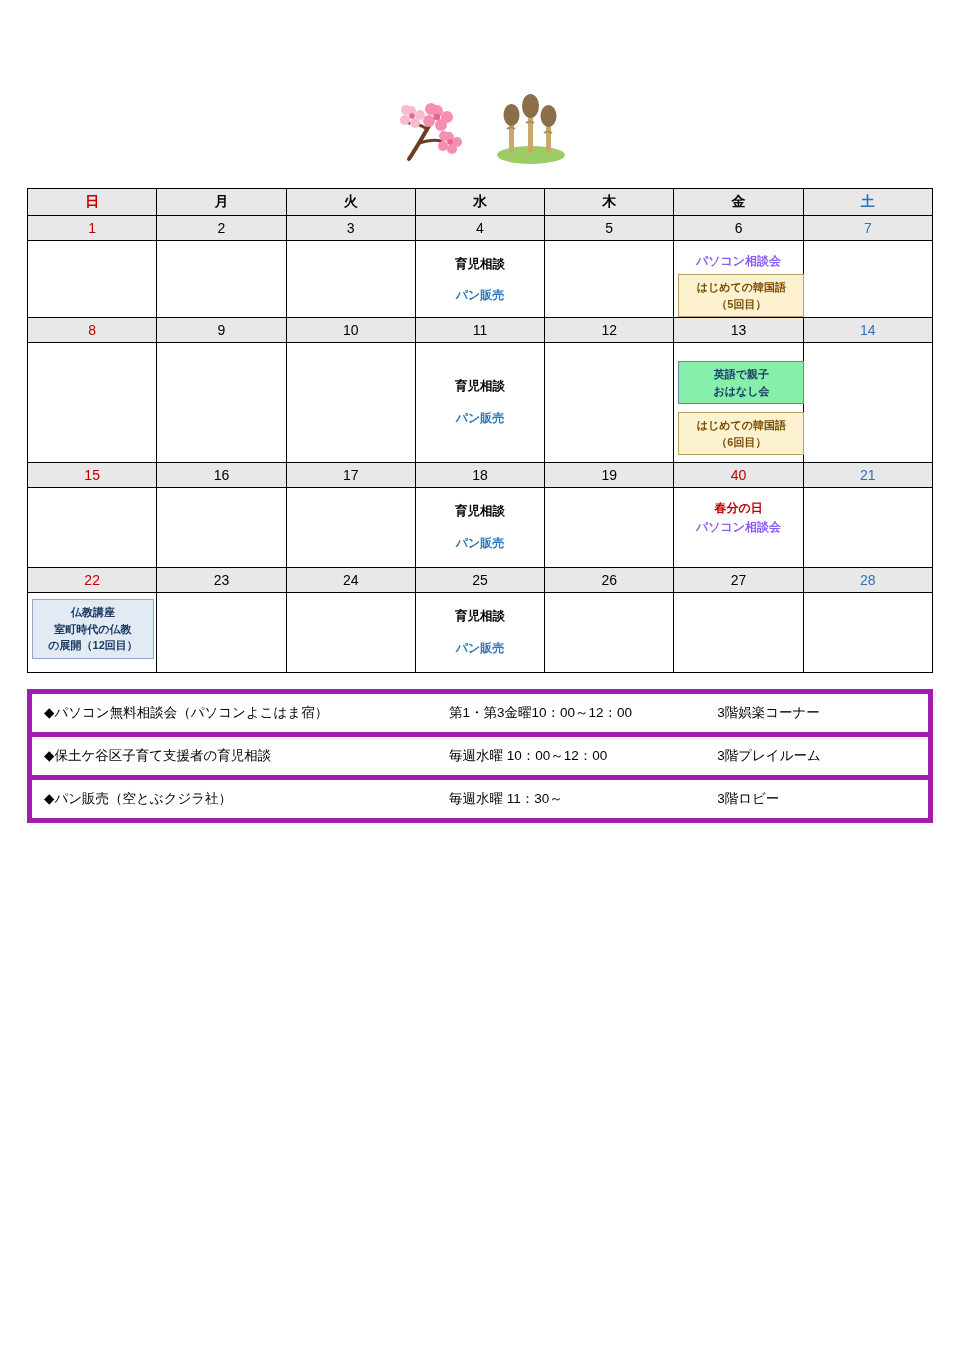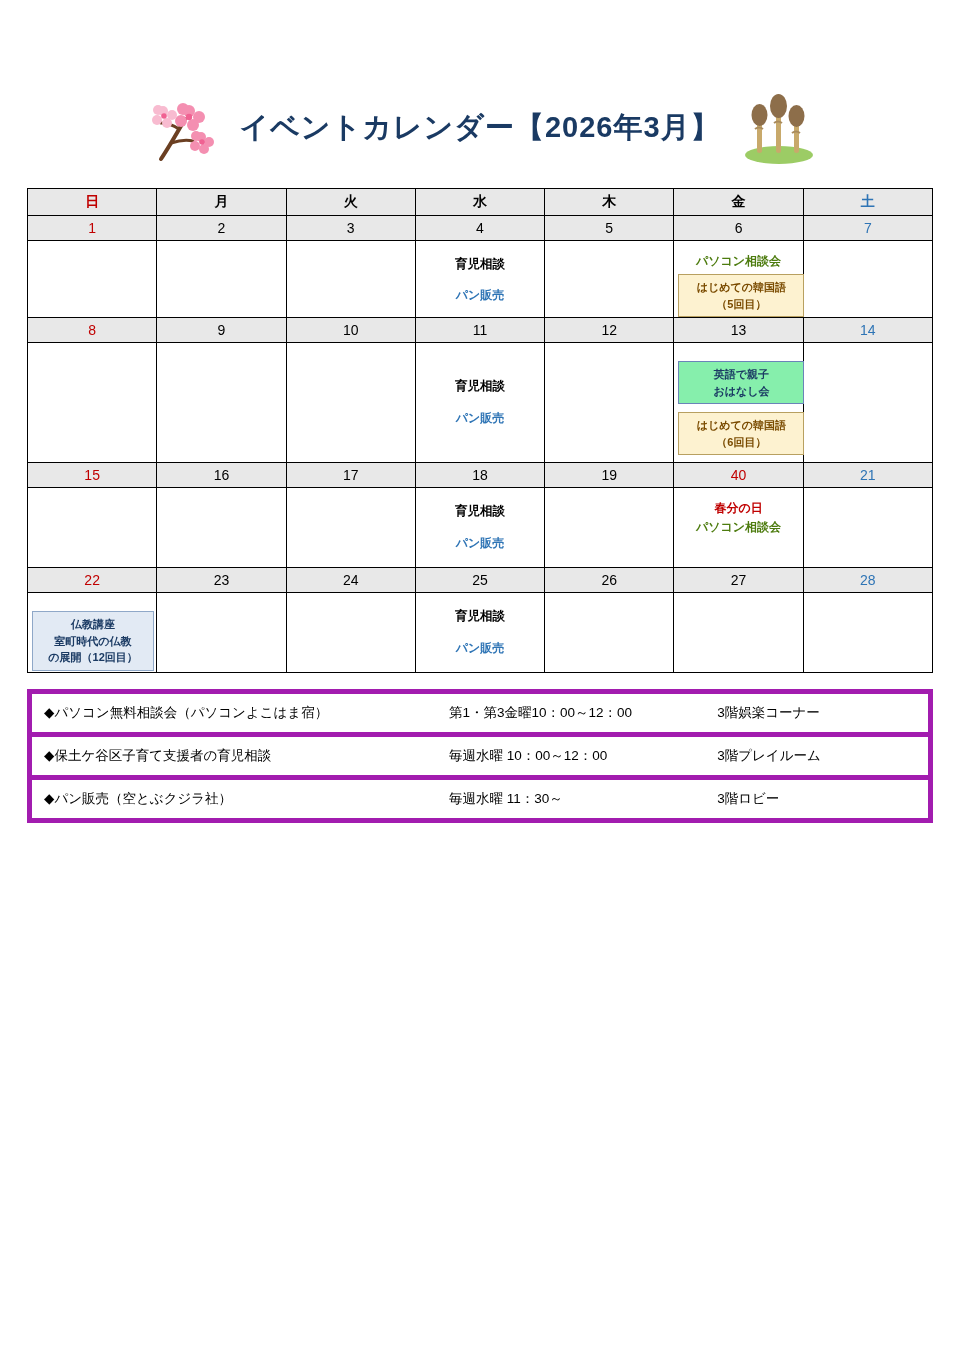--- a/index.html
+++ b/index.html
@@ -107,21 +107,21 @@
     font-size: 12px;
     font-weight: bold;
     color: #2e74b5;
     margin-top: 14px;
   }
 
   
   .fri-pc {
     font-size: 12px;
     font-weight: bold;
-    color: #4d7c0f;
+    color: #8b5cf6;
     margin-top: 6px;
   }
 
   
   .box {
     margin: 4px auto 0 auto;
     width: 126px;
     border: 1px solid #000;
     font-size: 11px;
     line-height: 1.5;
@@ -219,21 +219,20 @@
           <circle cx="60" cy="48" r="5"></circle>
             <circle cx="68" cy="53" r="5"></circle>
             <circle cx="63" cy="60" r="5"></circle>
           <circle cx="54" cy="57" r="5"></circle>
             <circle cx="55" cy="47" r="5"></circle>
         </g>
         <circle cx="61" cy="53" r="2.8" fill="#f06292"></circle>
       </svg>
     </div>
 
-    <div class="title">イベントカレンダー【2026年3月】</div>
 
     <div class="deco-right">
       <svg viewBox="0 0 84 78" width="84" height="78" aria-hidden="true">
         <ellipse cx="44" cy="66" rx="34" ry="9" fill="#9ccc65"></ellipse>
         <rect x="22" y="30" width="5" height="34" rx="2.5" fill="#c8a96b"></rect>
         <rect x="41" y="22" width="5" height="42" rx="2.5" fill="#c8a96b"></rect>
         <rect x="59" y="32" width="5" height="32" rx="2.5" fill="#c8a96b"></rect>
         <ellipse cx="24.5" cy="26" rx="8" ry="11" fill="#8d6e4a"></ellipse>
         <ellipse cx="43.5" cy="17" rx="8.5" ry="12" fill="#8d6e4a"></ellipse>
         <ellipse cx="61.5" cy="27" rx="8" ry="11" fill="#8d6e4a"></ellipse>
@@ -389,21 +388,21 @@
       <td class="num-sun">22</td>
       <td class="num-wd">23</td>
       <td class="num-wd">24</td>
       <td class="num-wd">25</td>
       <td class="num-wd">26</td>
       <td class="num-wd">27</td>
       <td class="num-sat">28</td>
     </tr>
     <tr class="body-row" style="height:80px">
       <td>
-        <div class="cell-inner" style="padding-top:12px">
+        <div class="cell-inner" style="padding-top:0">
           <div class="box box-buddhism">
             <div>仏教講座</div>
             <div>室町時代の仏教</div>
             <div>の展開（12回目）</div>
           </div>
         </div>
       </td>
       <td>
           <div class="cell-inner"></div>
         </td>

